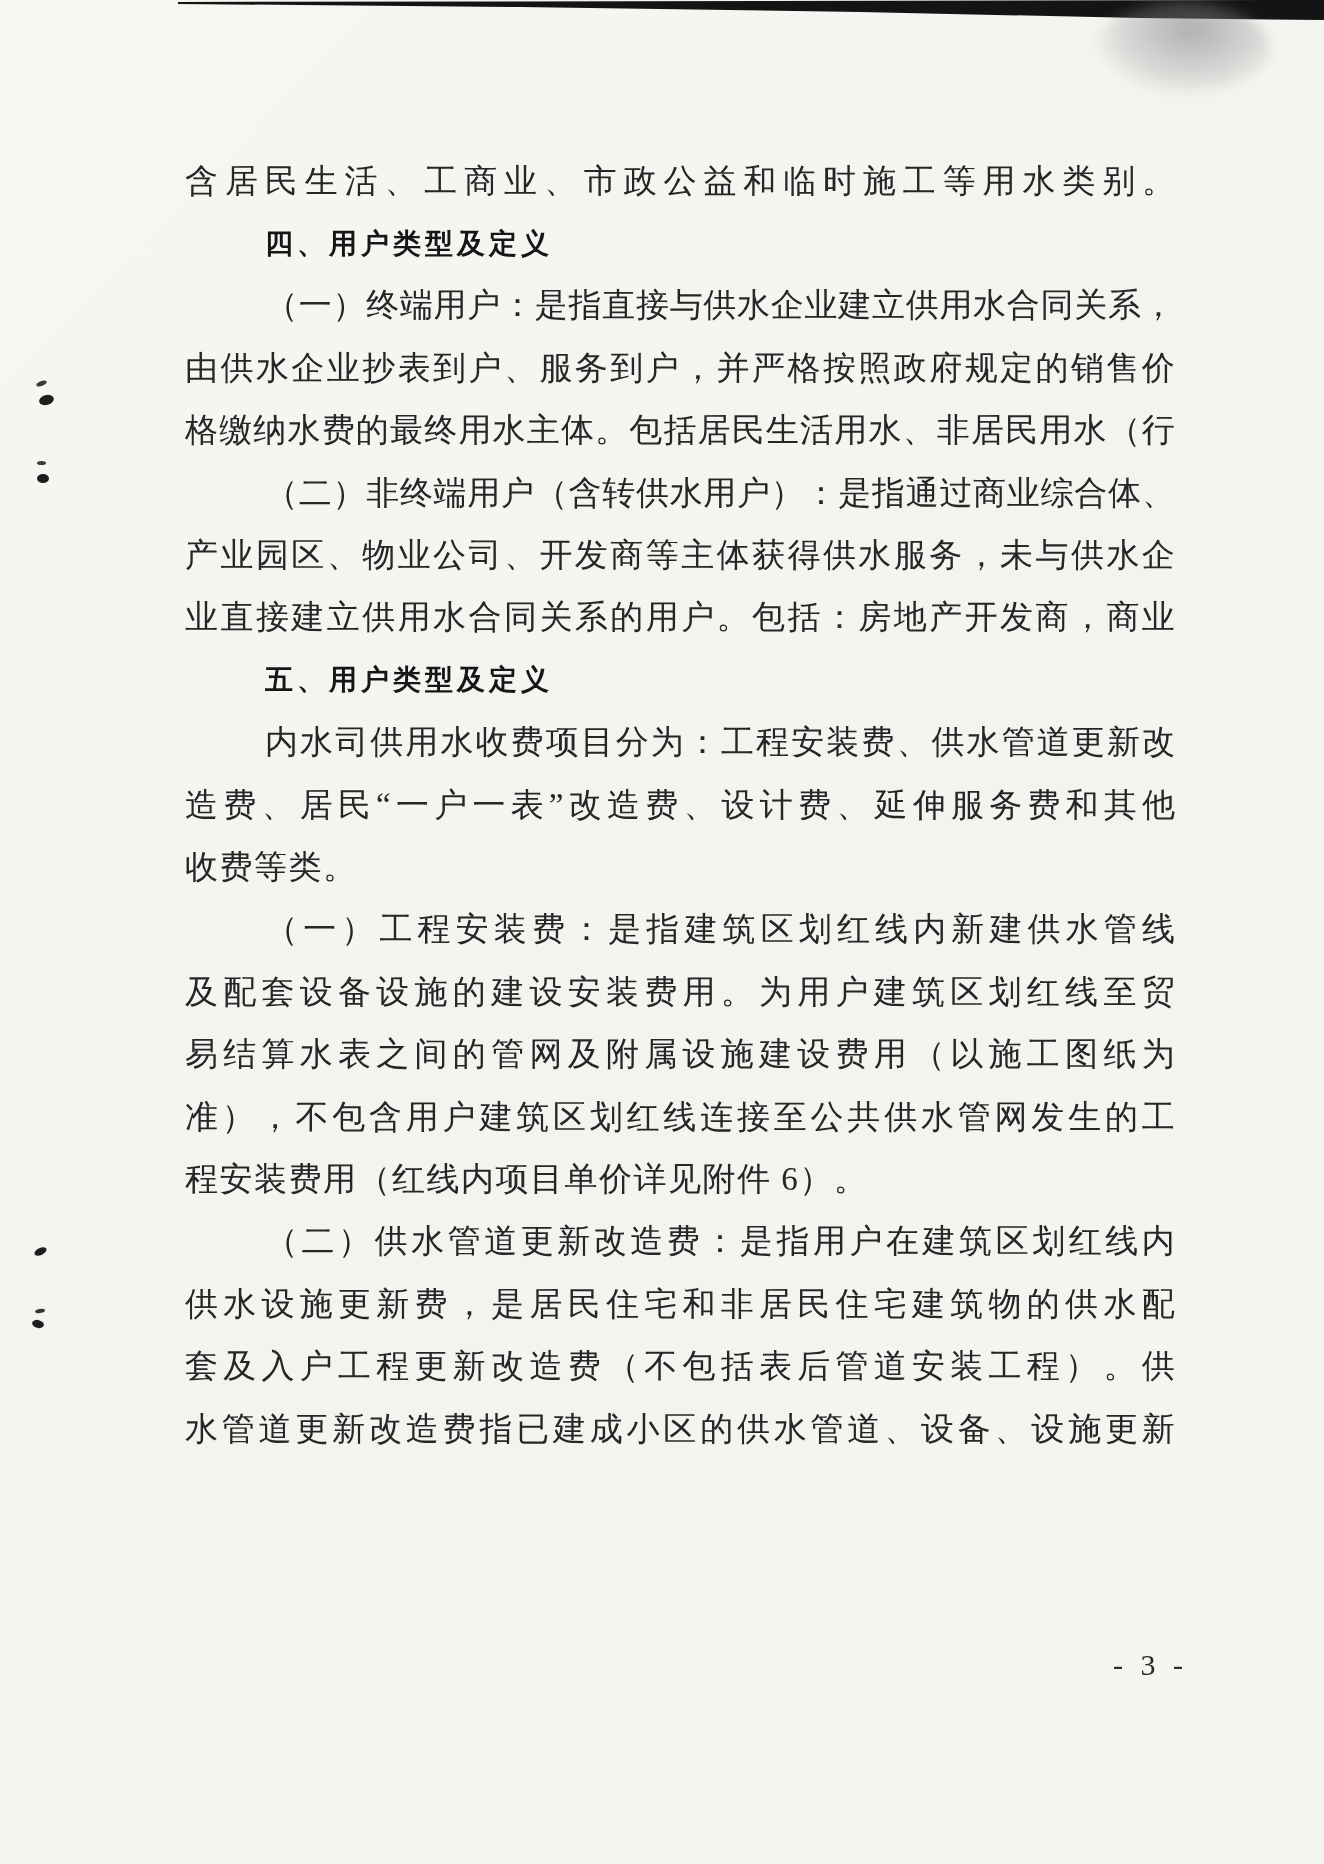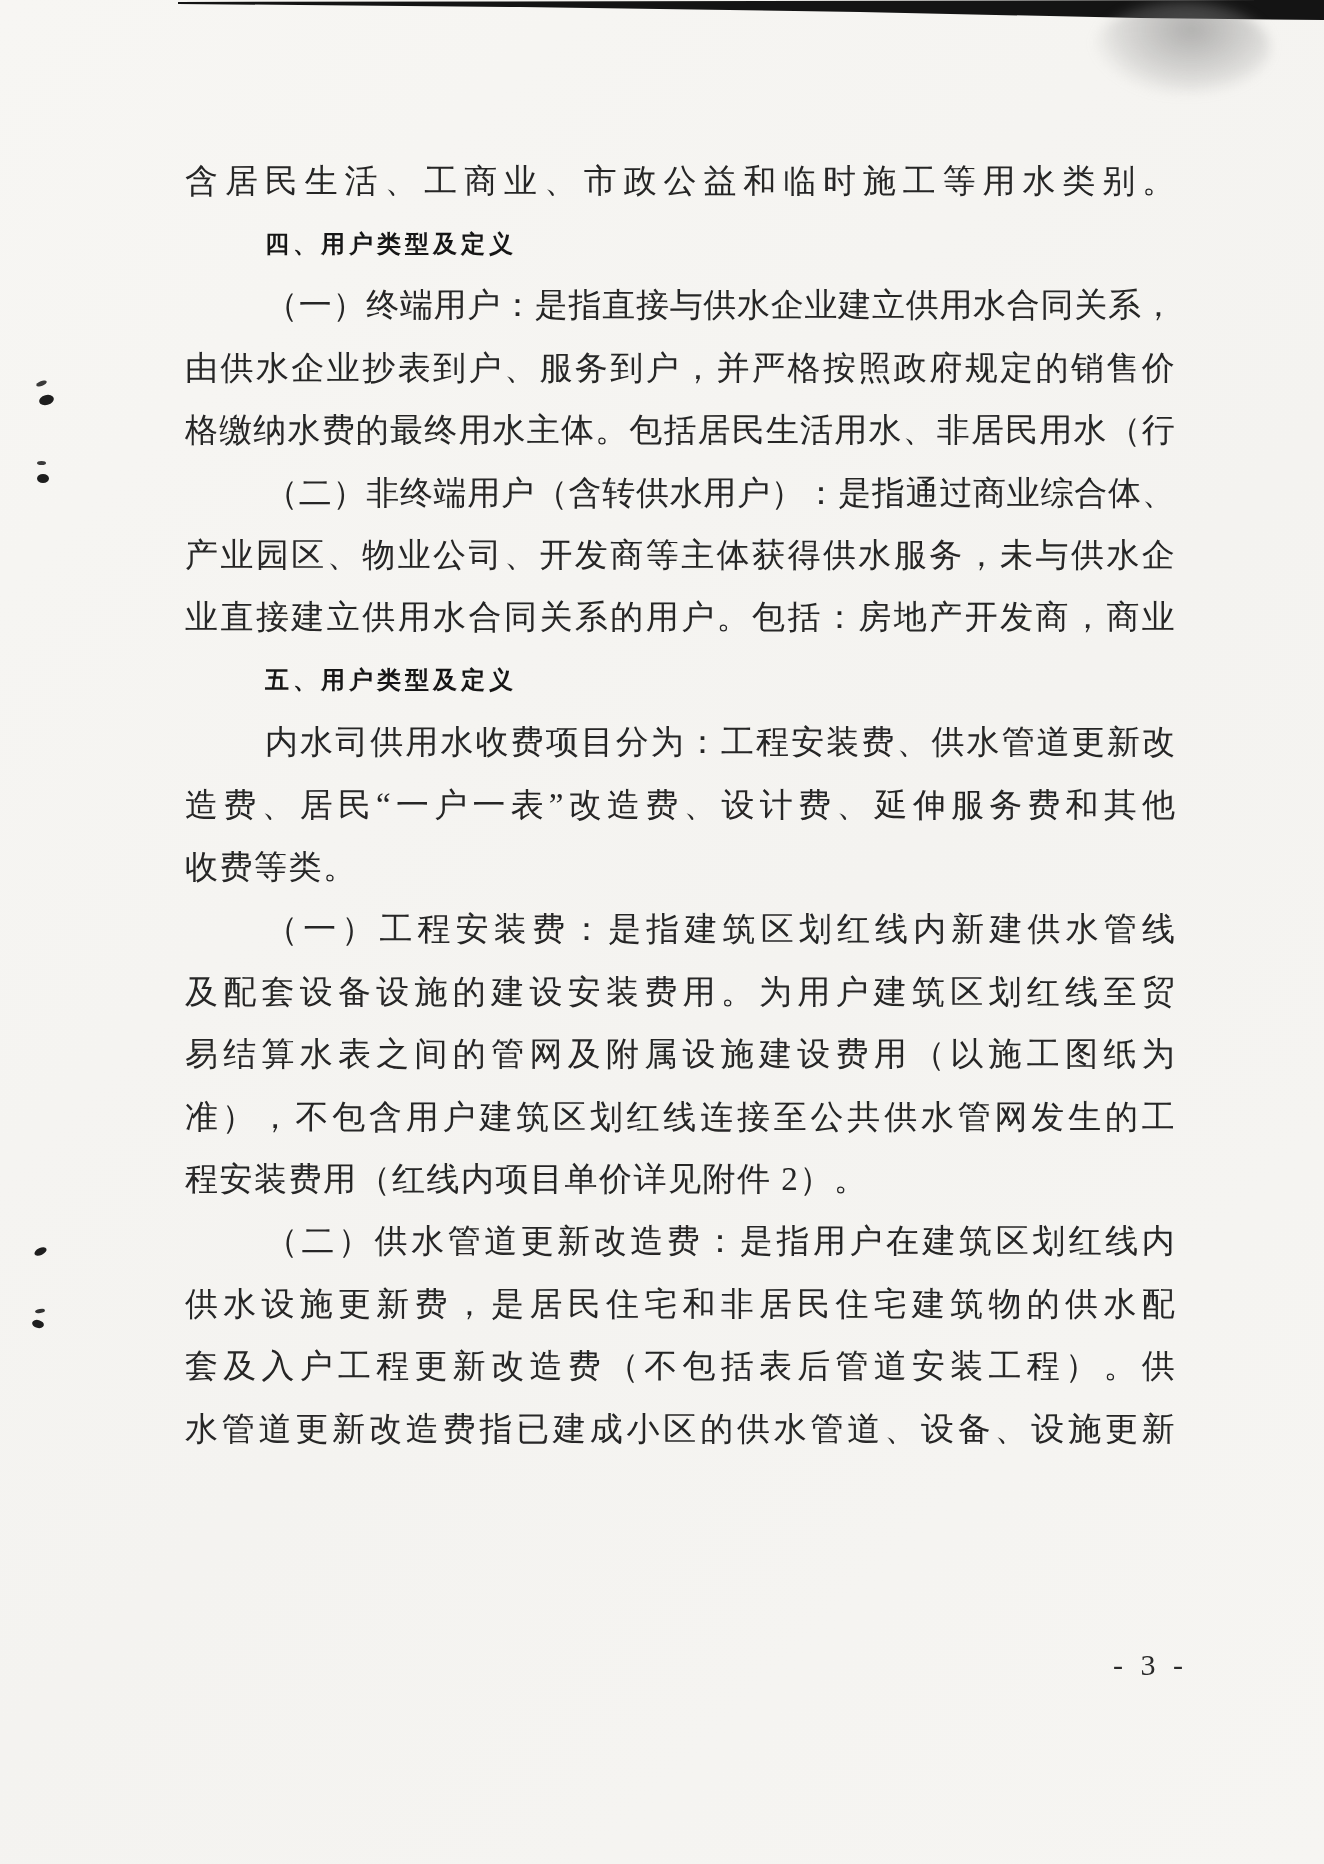--- a/index.html
+++ b/index.html
@@ -45,21 +45,21 @@
     display: flex;
     align-items: center;
     white-space: pre;
   }
   .line.fill { justify-content: space-between; }
   .line:not(.fill) { letter-spacing: 1.5px; }
   .line.indent { padding-left: 80px; }
   .line.heading {
     font-family: "Liberation Sans", "DejaVu Sans", sans-serif;
     font-weight: 700;
-    font-size: 24px;
+    font-size: 28px;
     color: #161616;
     letter-spacing: 4px;
   }
   .page-number {
     position: absolute;
     left: 1078px;
     top: 1648px;
     width: 110px;
     text-align: right;
     font-size: 30px;
@@ -100,21 +100,21 @@
       <div class="line fill"><span>产</span><span>业</span><span>园</span><span>区</span><span>、</span><span>物</span><span>业</span><span>公</span><span>司</span><span>、</span><span>开</span><span>发</span><span>商</span><span>等</span><span>主</span><span>体</span><span>获</span><span>得</span><span>供</span><span>水</span><span>服</span><span>务</span><span>，</span><span>未</span><span>与</span><span>供</span><span>水</span><span>企</span></div>
       <div class="line fill"><span>业</span><span>直</span><span>接</span><span>建</span><span>立</span><span>供</span><span>用</span><span>水</span><span>合</span><span>同</span><span>关</span><span>系</span><span>的</span><span>用</span><span>户</span><span>。</span><span>包</span><span>括</span><span>：</span><span>房</span><span>地</span><span>产</span><span>开</span><span>发</span><span>商</span><span>，</span><span>商</span><span>业</span></div>
       <div class="line heading indent">五、用户类型及定义</div>
       <div class="line indent fill"><span>内</span><span>水</span><span>司</span><span>供</span><span>用</span><span>水</span><span>收</span><span>费</span><span>项</span><span>目</span><span>分</span><span>为</span><span>：</span><span>工</span><span>程</span><span>安</span><span>装</span><span>费</span><span>、</span><span>供</span><span>水</span><span>管</span><span>道</span><span>更</span><span>新</span><span>改</span></div>
       <div class="line fill"><span>造</span><span>费</span><span>、</span><span>居</span><span>民</span><span>“</span><span>一</span><span>户</span><span>一</span><span>表</span><span>”</span><span>改</span><span>造</span><span>费</span><span>、</span><span>设</span><span>计</span><span>费</span><span>、</span><span>延</span><span>伸</span><span>服</span><span>务</span><span>费</span><span>和</span><span>其</span><span>他</span></div>
       <div class="line">收费等类。</div>
       <div class="line indent fill"><span>（</span><span>一</span><span>）</span><span>工</span><span>程</span><span>安</span><span>装</span><span>费</span><span>：</span><span>是</span><span>指</span><span>建</span><span>筑</span><span>区</span><span>划</span><span>红</span><span>线</span><span>内</span><span>新</span><span>建</span><span>供</span><span>水</span><span>管</span><span>线</span></div>
       <div class="line fill"><span>及</span><span>配</span><span>套</span><span>设</span><span>备</span><span>设</span><span>施</span><span>的</span><span>建</span><span>设</span><span>安</span><span>装</span><span>费</span><span>用</span><span>。</span><span>为</span><span>用</span><span>户</span><span>建</span><span>筑</span><span>区</span><span>划</span><span>红</span><span>线</span><span>至</span><span>贸</span></div>
       <div class="line fill"><span>易</span><span>结</span><span>算</span><span>水</span><span>表</span><span>之</span><span>间</span><span>的</span><span>管</span><span>网</span><span>及</span><span>附</span><span>属</span><span>设</span><span>施</span><span>建</span><span>设</span><span>费</span><span>用</span><span>（</span><span>以</span><span>施</span><span>工</span><span>图</span><span>纸</span><span>为</span></div>
       <div class="line fill"><span>准</span><span>）</span><span>，</span><span>不</span><span>包</span><span>含</span><span>用</span><span>户</span><span>建</span><span>筑</span><span>区</span><span>划</span><span>红</span><span>线</span><span>连</span><span>接</span><span>至</span><span>公</span><span>共</span><span>供</span><span>水</span><span>管</span><span>网</span><span>发</span><span>生</span><span>的</span><span>工</span></div>
-      <div class="line">程安装费用（红线内项目单价详见附件 2）。</div>
+      <div class="line">程安装费用（红线内项目单价详见附件 6）。</div>
       <div class="line indent fill"><span>（</span><span>二</span><span>）</span><span>供</span><span>水</span><span>管</span><span>道</span><span>更</span><span>新</span><span>改</span><span>造</span><span>费</span><span>：</span><span>是</span><span>指</span><span>用</span><span>户</span><span>在</span><span>建</span><span>筑</span><span>区</span><span>划</span><span>红</span><span>线</span><span>内</span></div>
       <div class="line fill"><span>供</span><span>水</span><span>设</span><span>施</span><span>更</span><span>新</span><span>费</span><span>，</span><span>是</span><span>居</span><span>民</span><span>住</span><span>宅</span><span>和</span><span>非</span><span>居</span><span>民</span><span>住</span><span>宅</span><span>建</span><span>筑</span><span>物</span><span>的</span><span>供</span><span>水</span><span>配</span></div>
       <div class="line fill"><span>套</span><span>及</span><span>入</span><span>户</span><span>工</span><span>程</span><span>更</span><span>新</span><span>改</span><span>造</span><span>费</span><span>（</span><span>不</span><span>包</span><span>括</span><span>表</span><span>后</span><span>管</span><span>道</span><span>安</span><span>装</span><span>工</span><span>程</span><span>）</span><span>。</span><span>供</span></div>
       <div class="line fill"><span>水</span><span>管</span><span>道</span><span>更</span><span>新</span><span>改</span><span>造</span><span>费</span><span>指</span><span>已</span><span>建</span><span>成</span><span>小</span><span>区</span><span>的</span><span>供</span><span>水</span><span>管</span><span>道</span><span>、</span><span>设</span><span>备</span><span>、</span><span>设</span><span>施</span><span>更</span><span>新</span></div>
     </div>
 
   <div class="page-number">- 3 -</div>
 
 </div>
 

